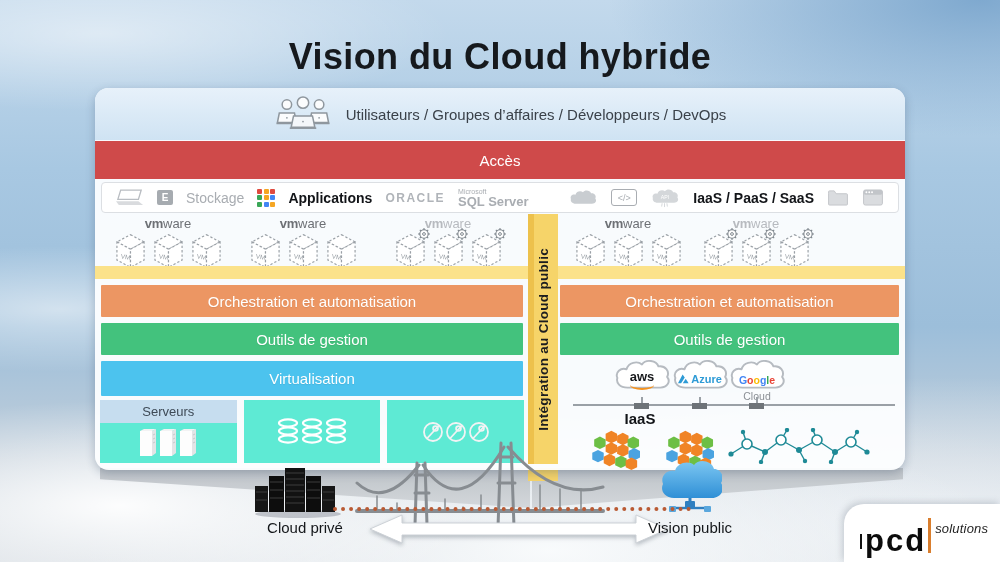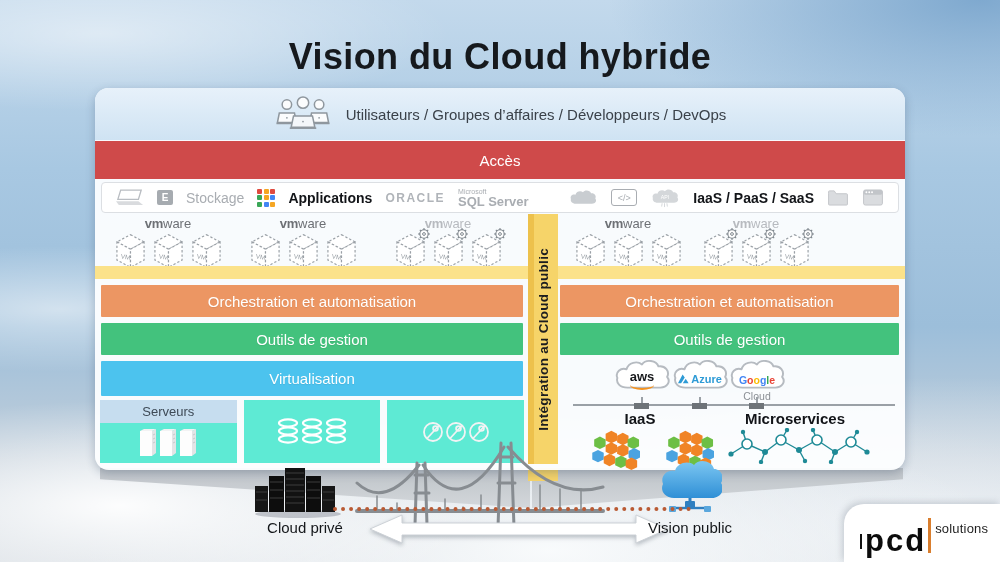--- a/index.html
+++ b/index.html
@@ -122,21 +122,21 @@
     border-top:4px dotted #b95a33; z-index:8; }
   .harrow{ position:absolute; left:368px; top:513px; width:302px; height:32px; z-index:8;
     filter:drop-shadow(0 2px 2px rgba(70,80,95,.35)); }
 
   .logoBox{ position:absolute; right:0; bottom:0; width:156px; height:58px; background:#fff;
     border-radius:20px 0 0 0; z-index:10; display:flex; align-items:flex-end;
     padding:6px 8px 9px 16px; box-shadow:-2px -2px 6px rgba(90,105,120,.25); }
   .lb1{ width:2px; height:15px; background:#121212; margin:0 3px 4px 0; }
   .pcd{ font-size:31px; font-weight:600; letter-spacing:2px; color:#0c0c0c; line-height:.78; }
   .lb2{ width:3px; height:35px; background:#d97e2e; margin:0 4px 0 2px; }
-  .sol{ font-size:13px; color:#1e1e1e; margin-bottom:17px; letter-spacing:.2px; }
+  .sol{ font-size:13px; color:#1e1e1e; margin-bottom:17px; letter-spacing:.2px;font-style:italic; }
 </style>
 </head>
 <body>
 
 <svg width="0" height="0" style="position:absolute">
   <defs>
     <symbol id="cube" viewBox="0 0 36 42">
       <g fill="#ffffff" stroke="#9aa0a6" stroke-width="1.3" stroke-dasharray="2.6 2.2">
         <polygon points="18,3 33,11 18,19 3,11"></polygon>
         <polygon points="3,11 18,19 18,39 3,31"></polygon>
@@ -557,21 +557,20 @@
     <div class="prov" style="left:633px">
       <svg class="pc" viewBox="0 0 120 76">
           <use href="#cloudshape"></use>
         </svg>
       <div class="brandwrap" style="top:17px"><span class="google"><span><span style="color: rgb(66, 133, 244);">G</span><span style="color: rgb(234, 67, 53);">o</span><span style="color: rgb(251, 188, 5);">o</span><span style="color: rgb(66, 133, 244);">g</span><span style="color: rgb(52, 168, 83);">l</span><span style="color: rgb(234, 67, 53);">e</span></span><span class="suffix"> Cloud</span></span></div>
       <span class="stem"></span>
       <span class="tap"></span>
     </div>
 
     <div class="iaaslab">IaaS</div>
-    <div class="microlab">Microservices</div>
     <div class="hexwrap">
       <svg width="64" height="42" viewBox="0 0 62 44">
           <use href="#hexcluster"></use>
         </svg>
       <svg width="64" height="42" viewBox="0 0 62 44">
           <use href="#hexcluster"></use>
         </svg>
     </div>
     <div class="microwrap">
       <svg width="150" height="36">

